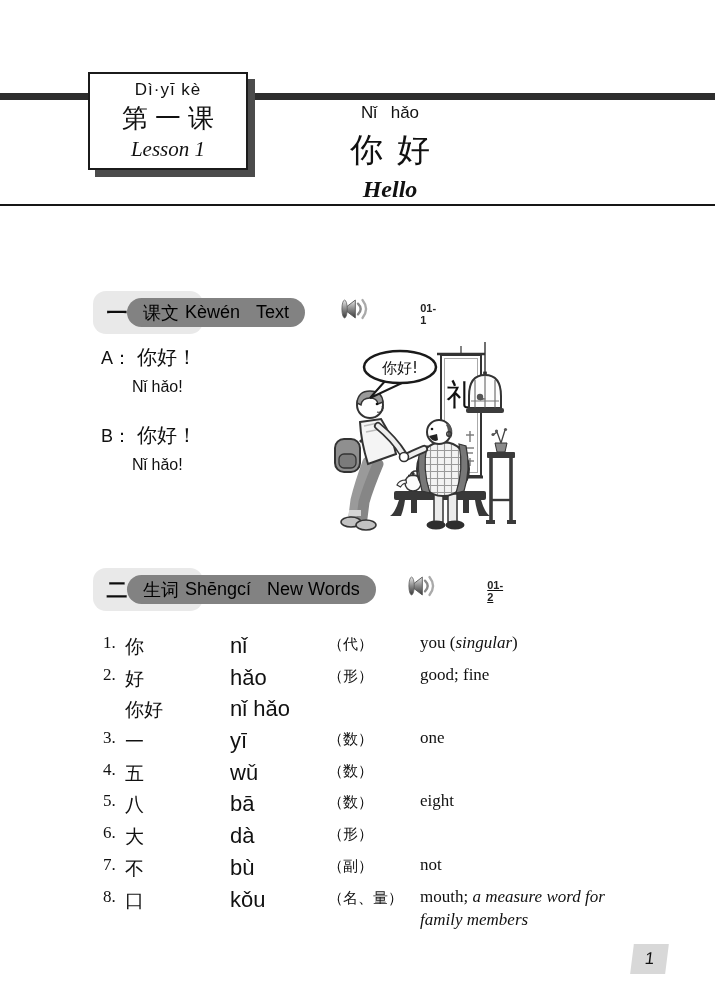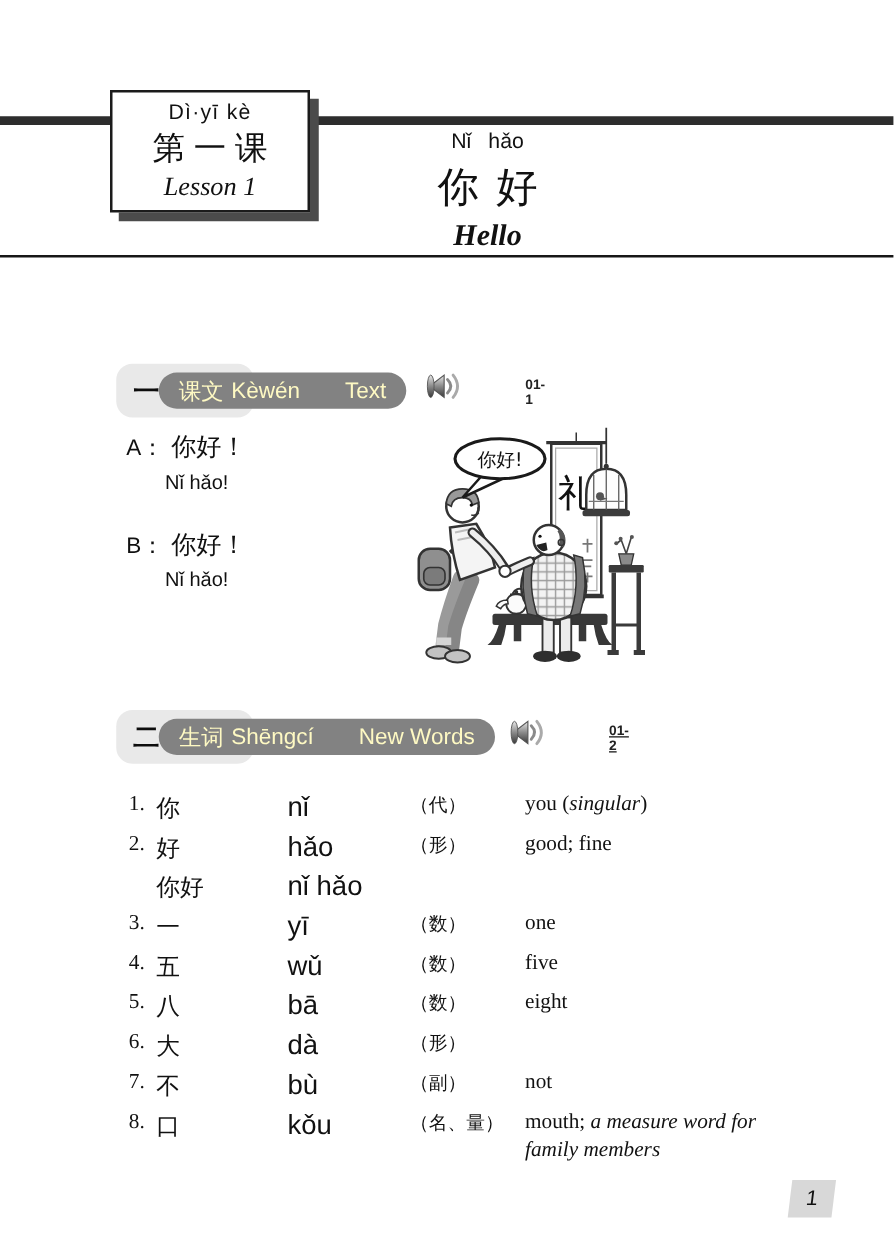--- a/index.html
+++ b/index.html
@@ -37,26 +37,26 @@
     background:#e9e9e9; border-radius:13px;
   }
   .sec-num {
     position:absolute; left:6px; top:0; width:36px; height:43px;
     display:flex; align-items:center; justify-content:center;
     font-weight:bold; font-size:21px; color:#0d0d0d;
     font-family:"DejaVu Sans", sans-serif;
   }
   .sec-pill {
     position:absolute; left:34px; top:7px; height:29px; border-radius:15px;
-    background:#828282; color:#fef9c3; white-space:nowrap;
+    background:#828282; color:#000000; white-space:nowrap;
     display:flex; align-items:center; padding:0 16px;
     font-family:"Liberation Sans", sans-serif; font-size:18px;
   }
   .sec-pill .p-hanzi { margin-right:6px; }
-  .sec-pill .p-en    { margin-left:36px; }
+  .sec-pill .p-en    { margin-left:16px; }
   .speaker-wrap { position:absolute; top:3px; display:flex;gap:44px; }
   .section-1 .speaker-wrap { left:248px; }
   .section-2 .speaker-wrap { left:315px;text-decoration:underline; }
   .track-label {
     align-self:flex-end; margin-left:3px; margin-bottom:-2px;
     font-family:"Liberation Sans", sans-serif; font-size:11px; font-weight:bold; color:#222;
   }
 
   
   .dialog { position:absolute; left:101px; top:344px; width:210px; }
@@ -315,21 +315,20 @@
         <span class="v-pinyin">yī</span>
         <span class="v-pos">（数）</span>
         <span class="v-en"><span>one</span></span>
       </div>
 
       <div class="vocab-row">
         <span class="v-num">4.</span>
         <span class="v-hanzi">五</span>
         <span class="v-pinyin">wǔ</span>
         <span class="v-pos">（数）</span>
-        <span class="v-en"><span>five</span></span>
       </div>
 
       <div class="vocab-row">
         <span class="v-num">5.</span>
         <span class="v-hanzi">八</span>
         <span class="v-pinyin">bā</span>
         <span class="v-pos">（数）</span>
         <span class="v-en"><span>eight</span></span>
       </div>
 

